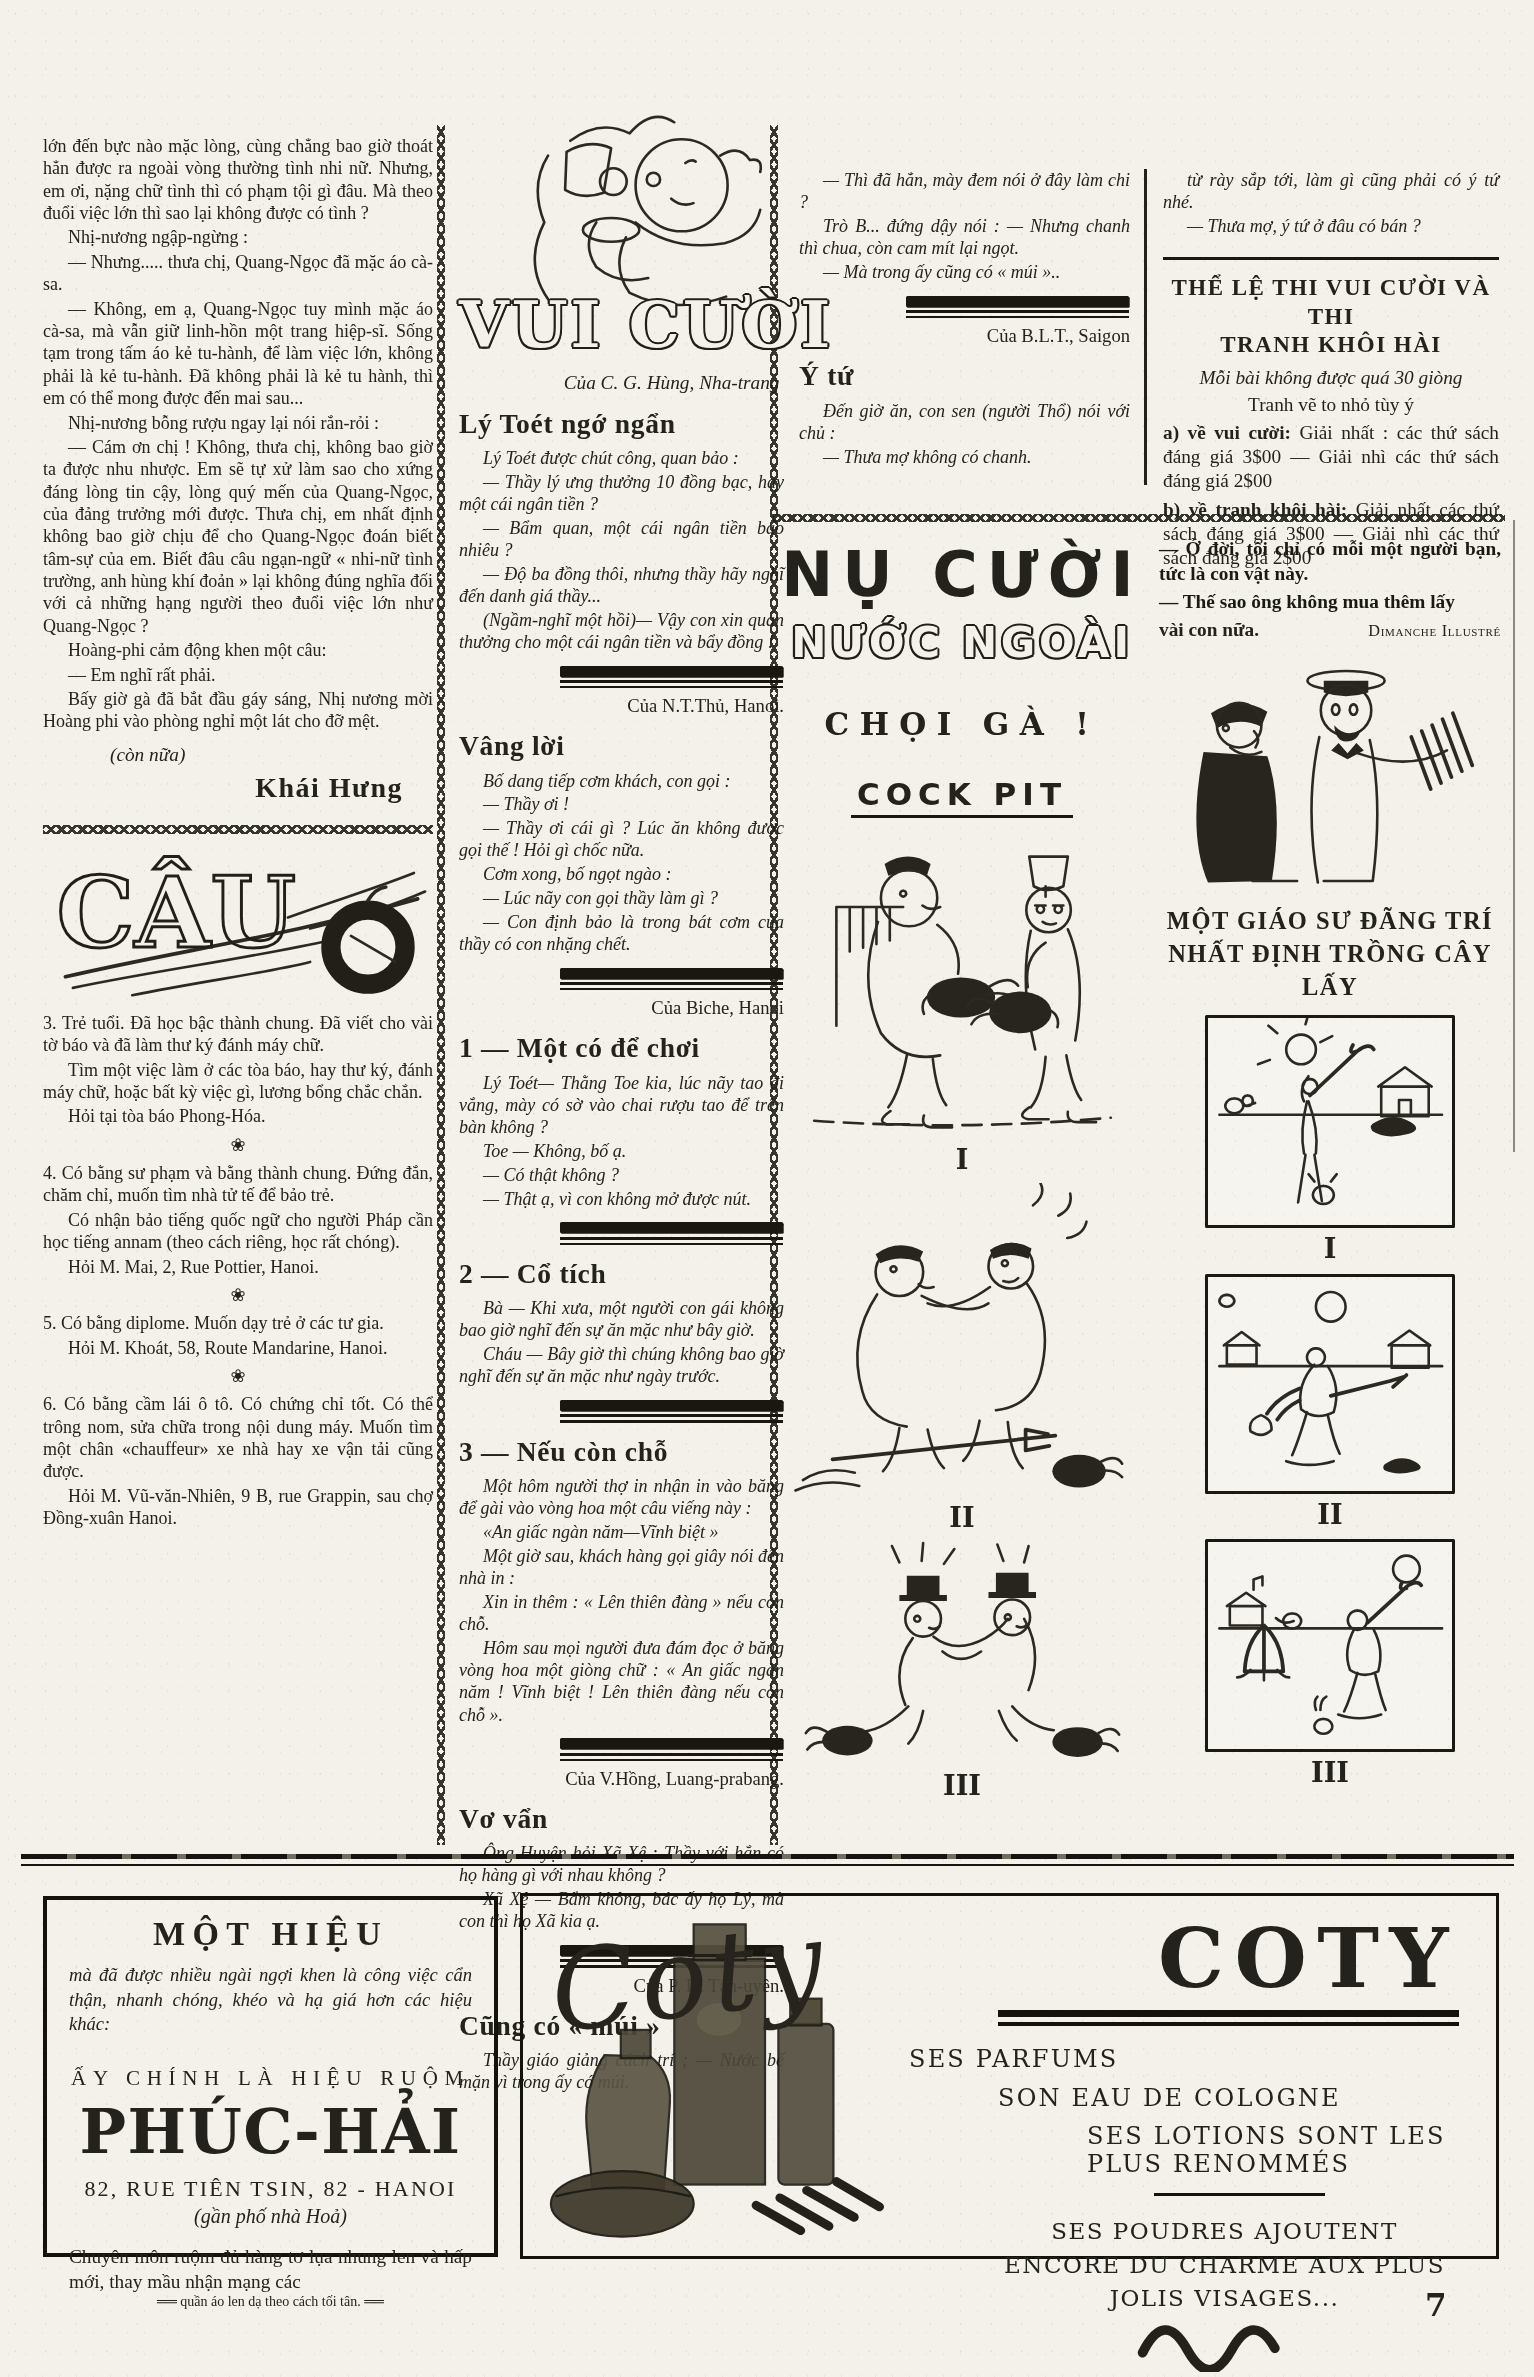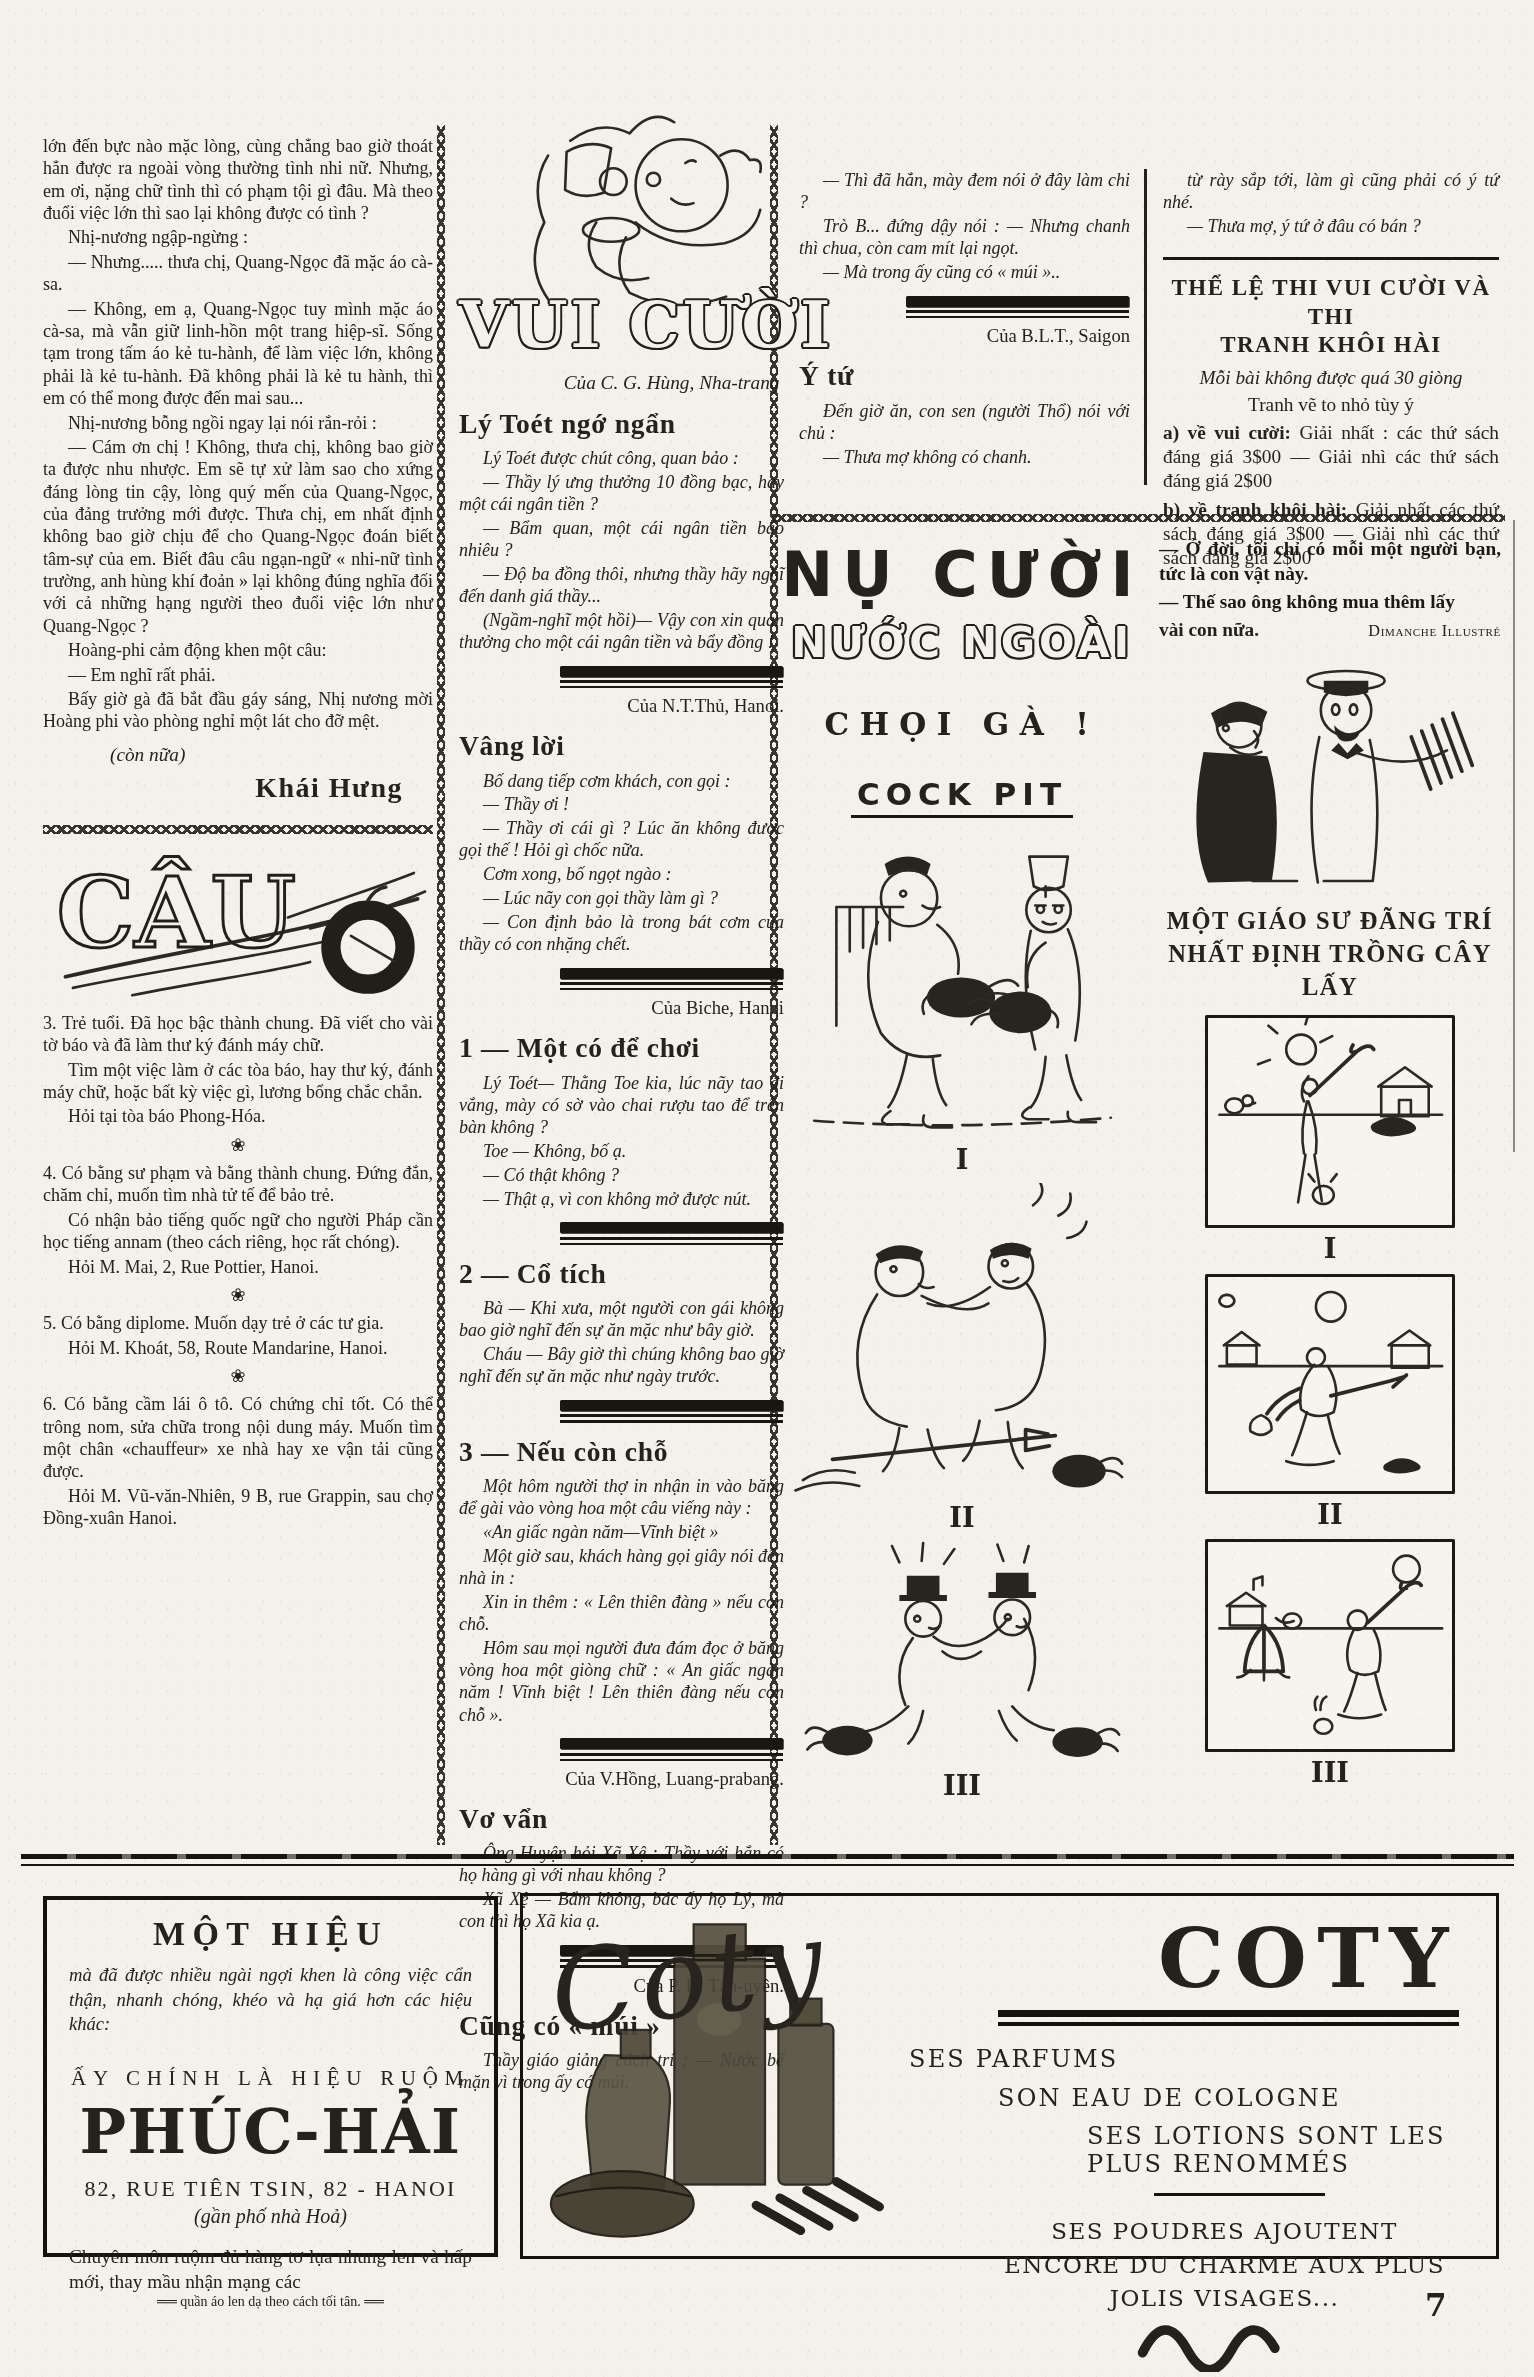--- a/index.html
+++ b/index.html
@@ -108,21 +108,21 @@
   <div class="abs z-h" style="left:773px;top:514px;width:732px;"></div>
   <div class="abs vline" style="left:1513px;top:520px;height:632px;width:1.5px;opacity:.5;"></div>
 
   <div class="abs col1">
     <div class="jtext">
 
     <p class="ni">lớn đến bực nào mặc lòng, cùng chẳng bao giờ thoát hẳn được ra ngoài vòng thường tình nhi nữ. Nhưng, em ơi, nặng chữ tình thì có phạm tội gì đâu. Mà theo đuổi việc lớn thì sao lại không được có tình ?</p>
         <p>Nhị-nương ngập-ngừng :</p>
         <p>— Nhưng..... thưa chị, Quang-Ngọc đã mặc áo cà-sa.</p>
         <p>— Không, em ạ, Quang-Ngọc tuy mình mặc áo cà-sa, mà vẫn giữ linh-hồn một trang hiệp-sĩ. Sống tạm trong tấm áo kẻ tu-hành, để làm việc lớn, không phải là kẻ tu-hành. Đã không phải là kẻ tu hành, thì em có thể mong được đến mai sau...</p>
-        <p>Nhị-nương bỗng ngồi ngay lại nói rắn-rỏi :</p>
+        <p>Nhị-nương bỗng rượu ngay lại nói rắn-rỏi :</p>
         <p>— Cám ơn chị ! Không, thưa chị, không bao giờ ta được nhu nhược. Em sẽ tự xử làm sao cho xứng đáng lòng tin cậy, lòng quý mến của Quang-Ngọc, của đảng trưởng mới được. Thưa chị, em nhất định không bao giờ chịu để cho Quang-Ngọc đoán biết tâm-sự của em. Biết đâu câu ngạn-ngữ « nhi-nữ tình trường, anh hùng khí đoản » lại không đúng nghĩa đối với cả những hạng người theo đuổi việc lớn như Quang-Ngọc ?</p>
         <p>Hoàng-phi cảm động khen một câu:</p>
         <p>— Em nghĩ rất phải.</p>
         <p>Bấy giờ gà đã bắt đầu gáy sáng, Nhị nương mời Hoàng phi vào phòng nghỉ một lát cho đỡ mệt.</p>
       </div>
     <div class="story-note">(còn nữa)</div>
     <div class="story-author">Khái Hưng</div>
 
     <div class="z-h" style="margin:19.3px 0 0;"></div>
 

